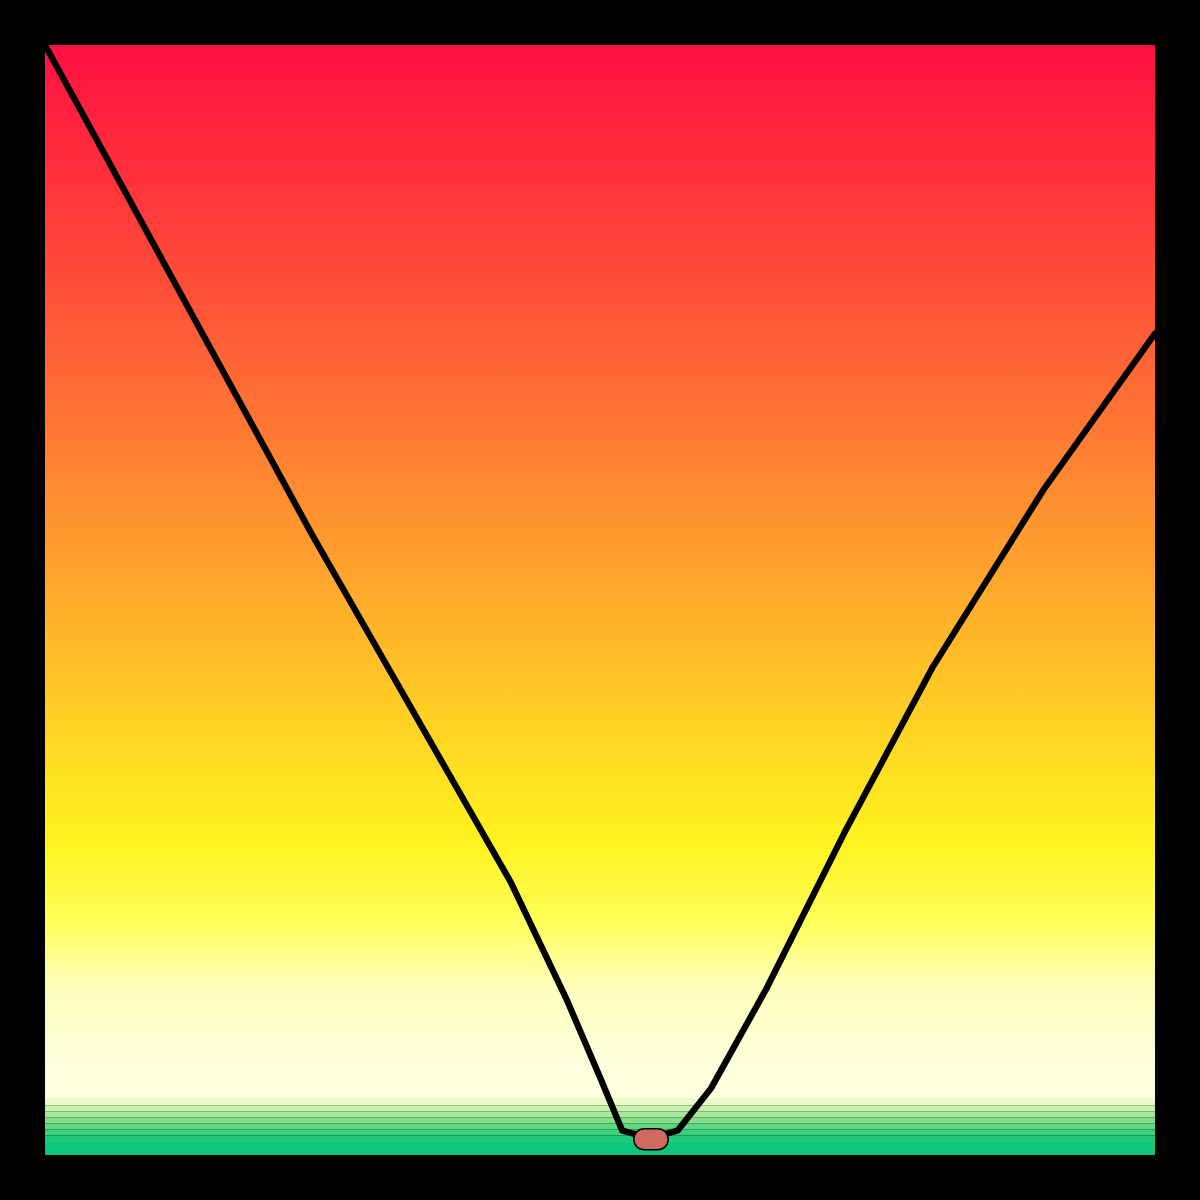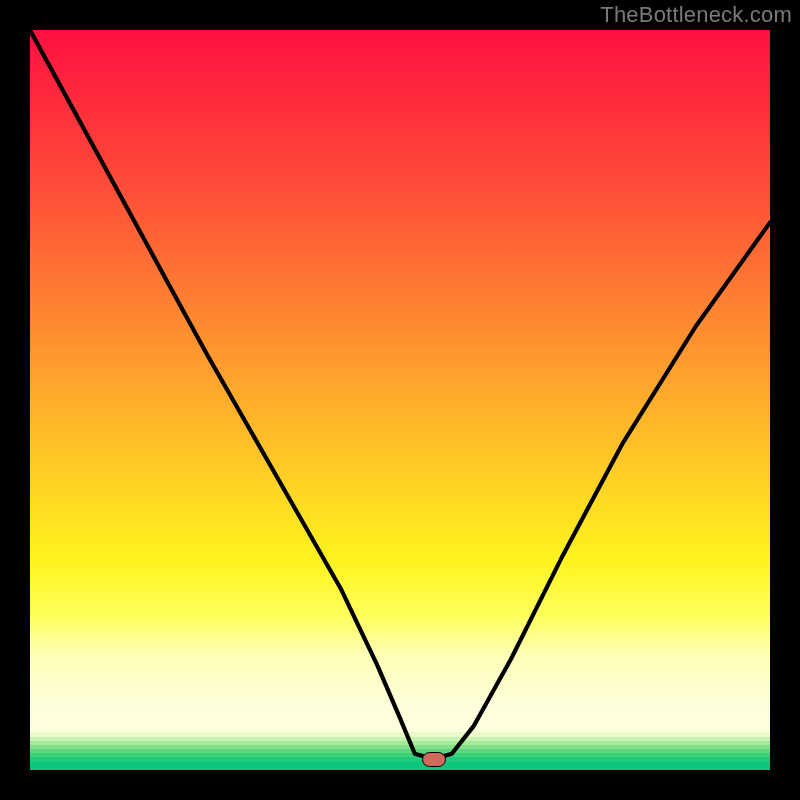--- a/index.html
+++ b/index.html
@@ -84,21 +84,20 @@
     border: 1px solid #000;
     border-radius: 8px;
     z-index: 3;
   }
 </style>
 </head>
 <body>
 
 <div class="frame">
 
-  <div class="watermark">TheBottleneck.com</div>
 
   <div class="plot-area">
     <div class="band gradient-main"></div>
     <div class="band band-cream"></div>
     <div class="band band-pale"></div>
     <div class="band band-lt1"></div>
     <div class="band band-lt2"></div>
     <div class="band band-mid1"></div>
     <div class="band band-mid2"></div>
     <div class="band band-grn1"></div>

